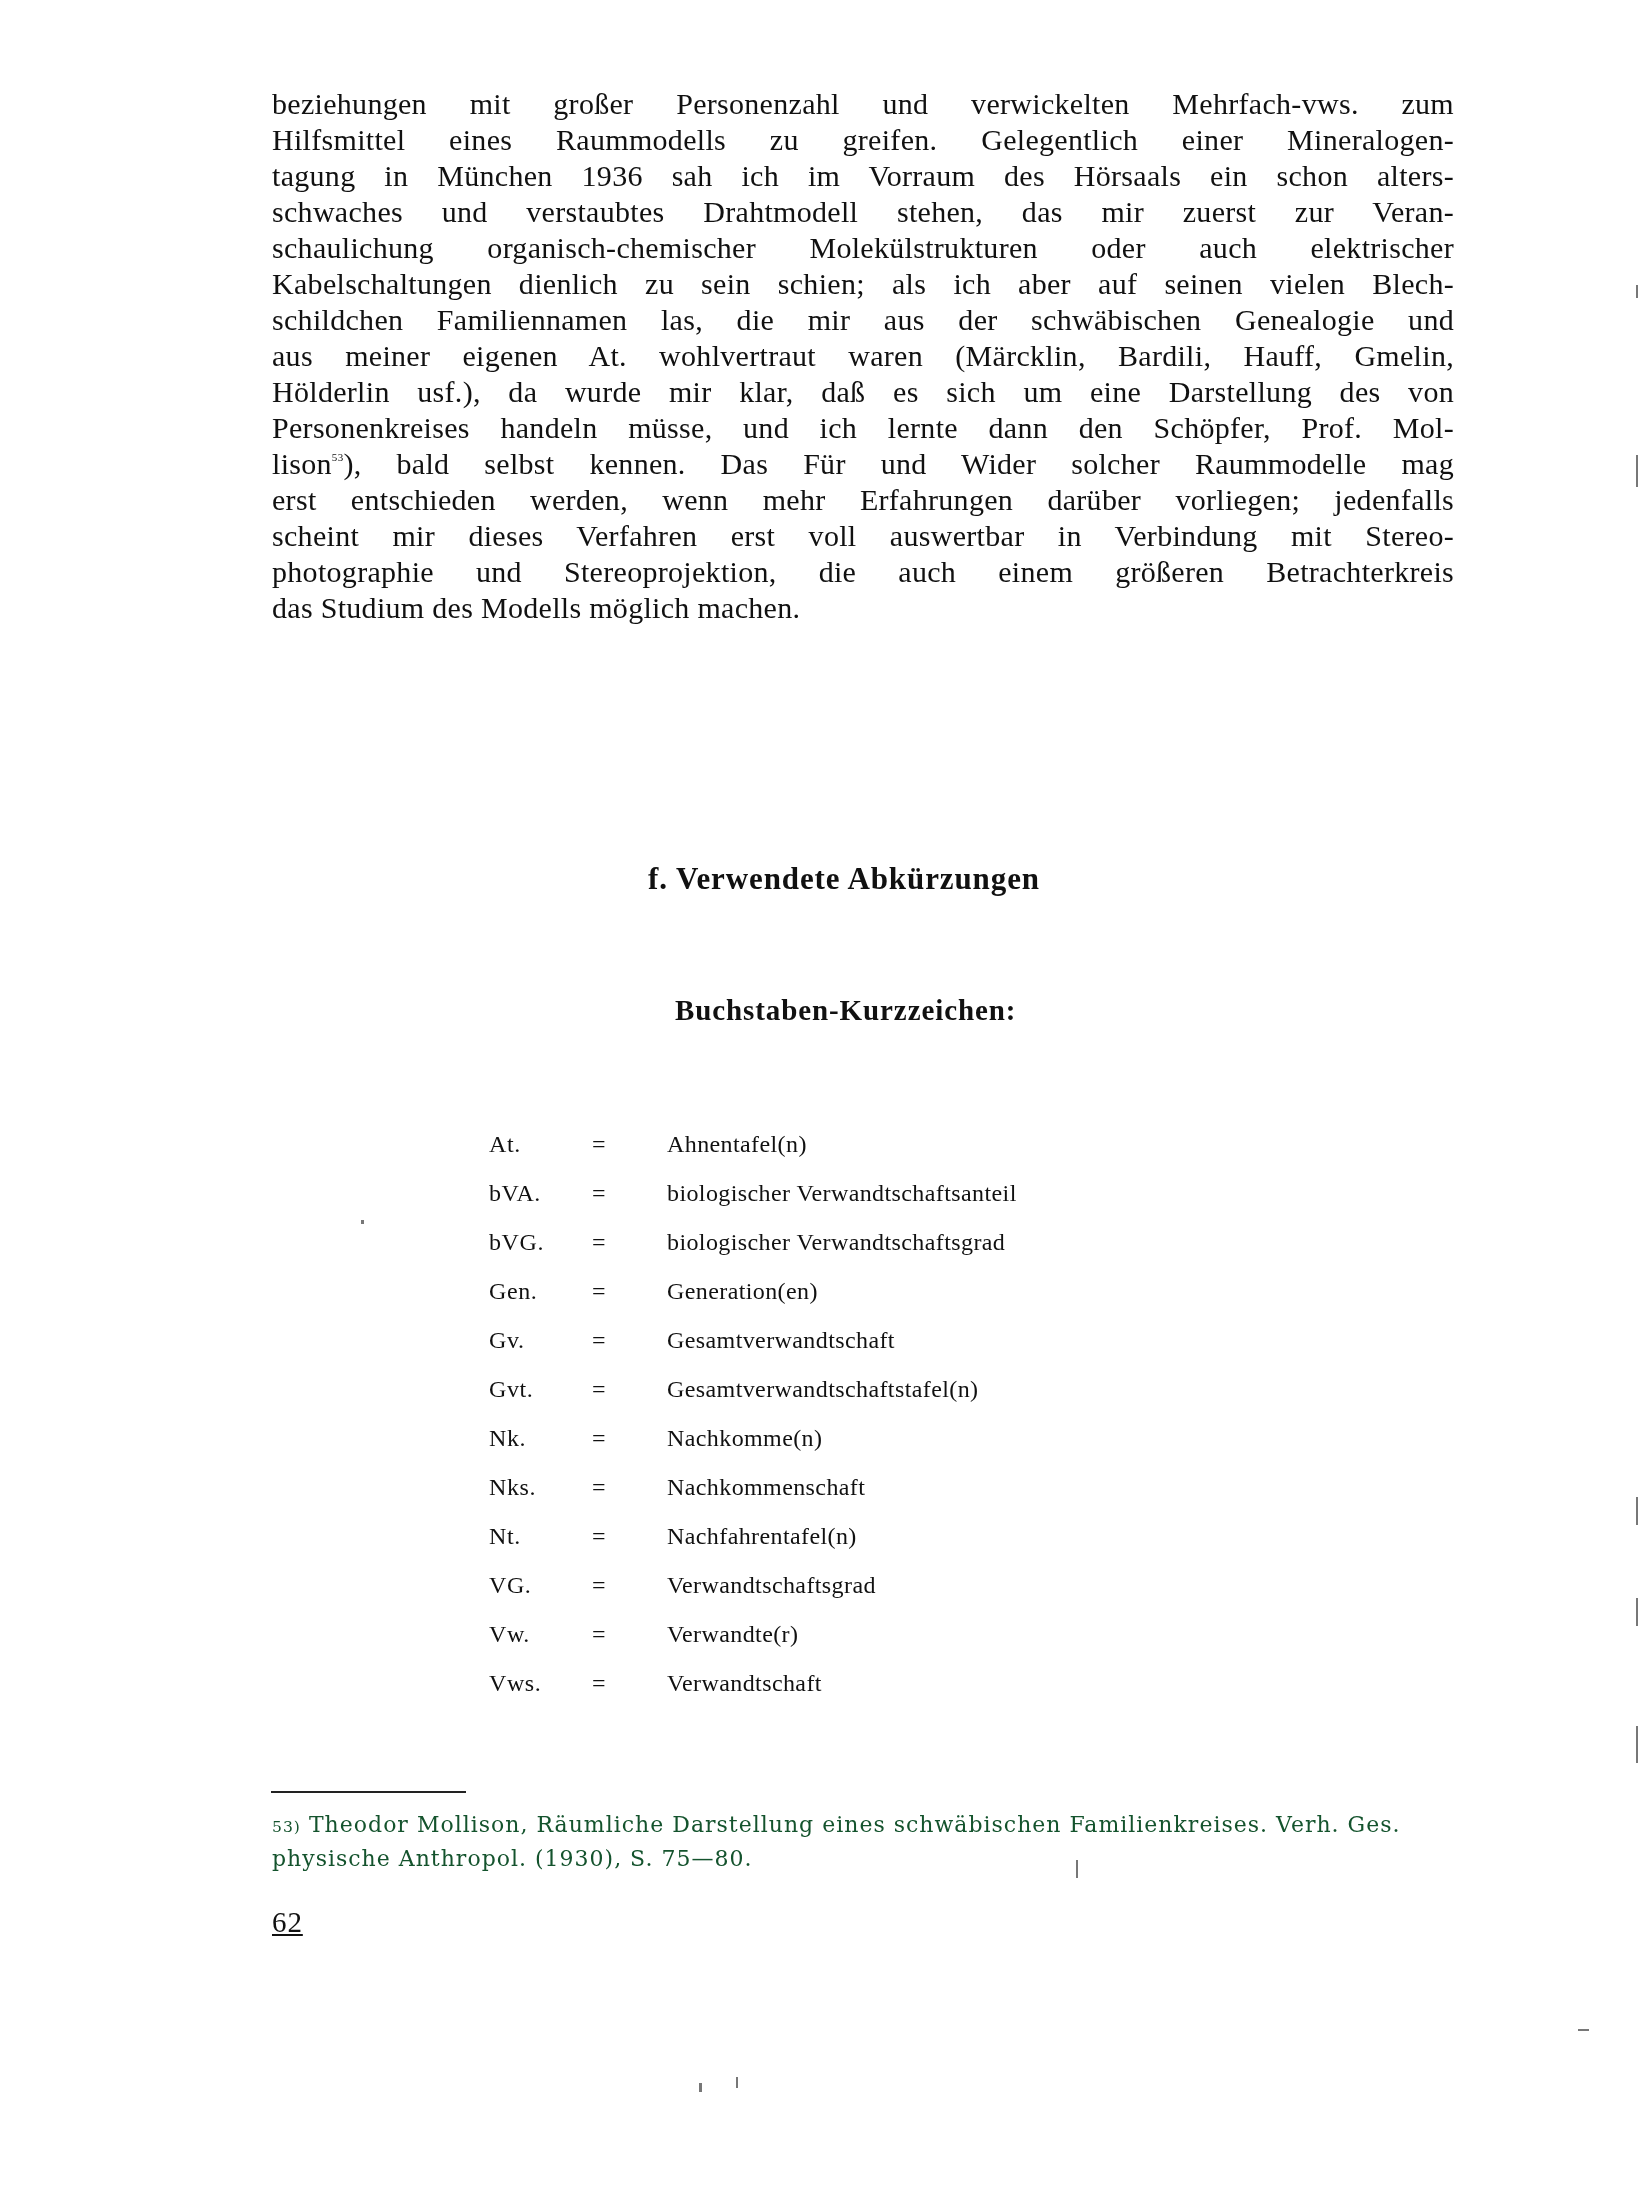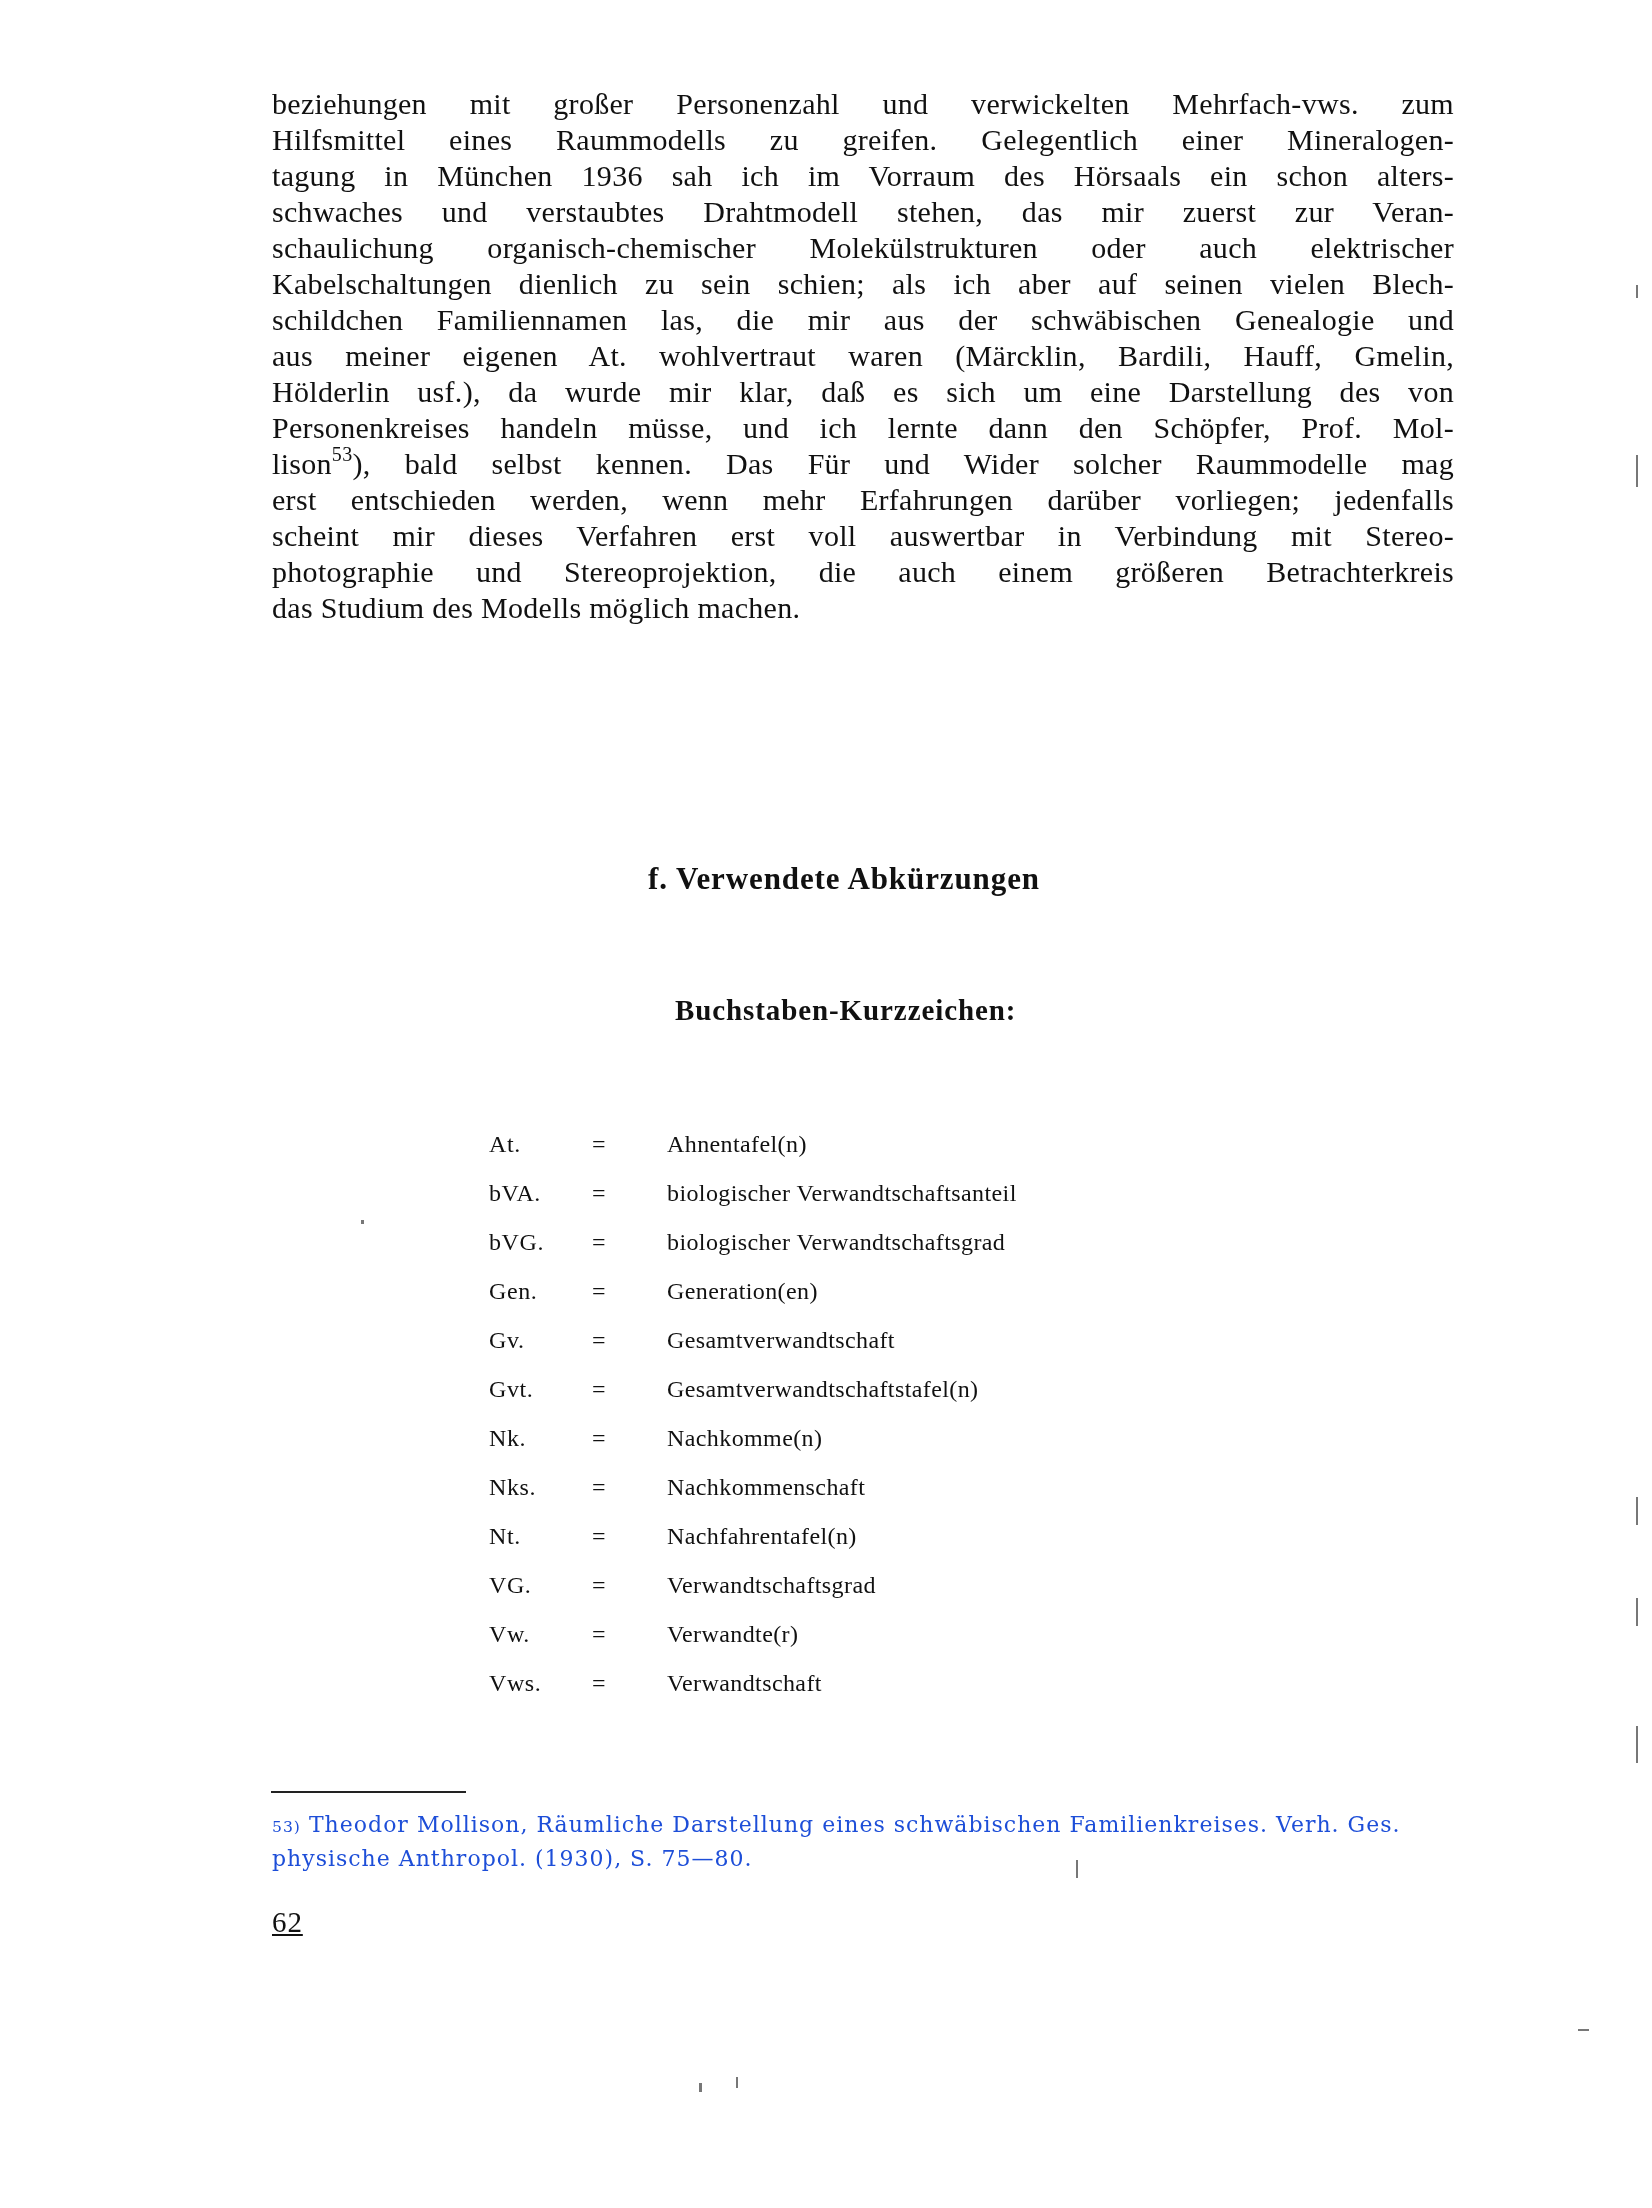--- a/index.html
+++ b/index.html
@@ -12,21 +12,21 @@
   
   .body-text {
     position: absolute; left: 272px; top: 86px; width: 1182px;
     font-size: 30px; line-height: 36px; letter-spacing: 0.3px;
   }
   .body-line {
     display: block; height: 36px; white-space: nowrap;
     text-align: justify; text-align-last: justify;
   }
   .body-line.last { text-align-last: left; }
-  .sup { font-size: 20px; vertical-align: 13px; line-height: 0; }
+  .sup { font-size: 11px; vertical-align: 13px; line-height: 0; }
 
   .section-heading {
     position: absolute; left: 648px; top: 861px; width: 432px;
     font-size: 31px; font-weight: bold; letter-spacing: 0.9px; white-space: nowrap;
   }
   .sub-heading {
     position: absolute; left: 675px; top: 994px; width: 367px;
     font-size: 29px; font-weight: bold; letter-spacing: 0.9px; white-space: nowrap;
   }
 
@@ -35,21 +35,21 @@
   .abbr-key { position: absolute; left: 0; top: 0; }
   .abbr-eq  { position: absolute; left: 103px; top: 0; }
   .abbr-def { position: absolute; left: 178px; top: 0; letter-spacing: 0.4px; }
 
   .footnote-rule {
     position: absolute; left: 271px; top: 1791px; width: 195px; height: 1.8px; background: #222;
   }
   .footnote {
     position: absolute; left: 272px; top: 1809px; width: 1180px;
     font-size: 22px; line-height: 32px; letter-spacing: 1px;
-    font-family: "DejaVu Serif", "Liberation Serif", serif; color: #1d4ed8;
+    font-family: "DejaVu Serif", "Liberation Serif", serif; color: #14532d;
   }
   .footnote-line { display: block; white-space: nowrap; }
   .fn-num { font-size: 15.6px; }
 
   .page-number {
     position: absolute; left: 272px; top: 1906px;
     font-size: 29px; letter-spacing: 0.9px; text-decoration: underline;
   }
 
   

